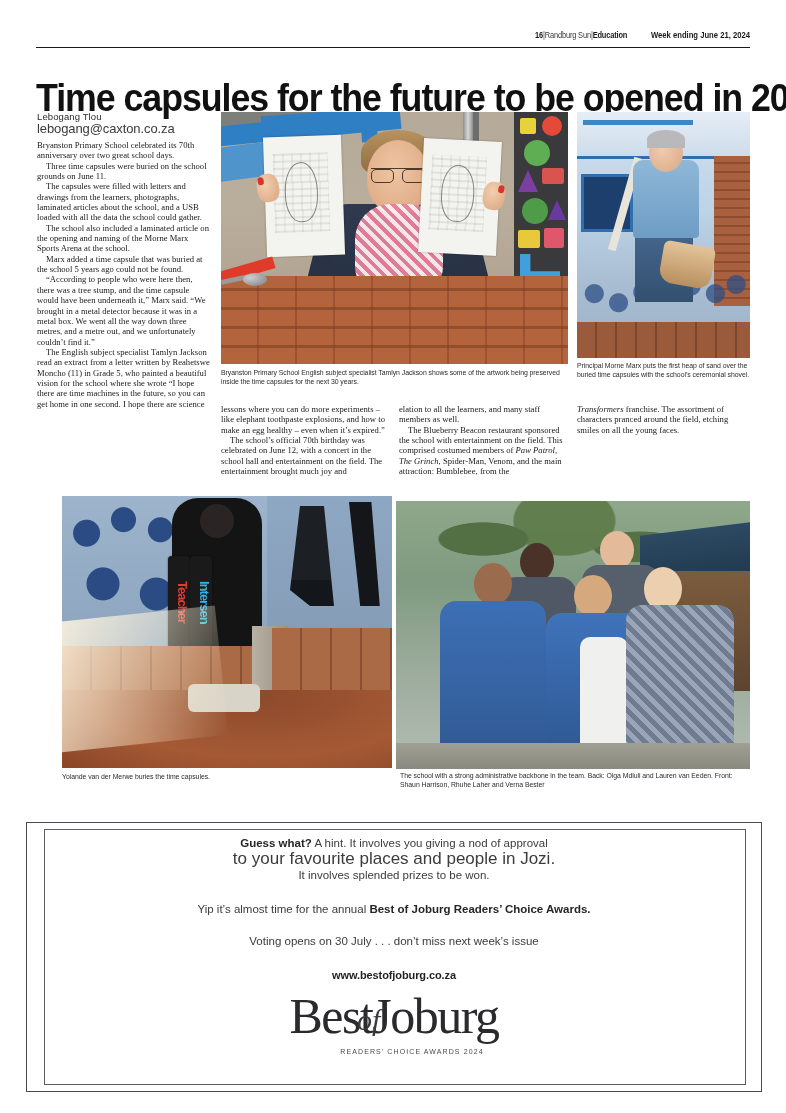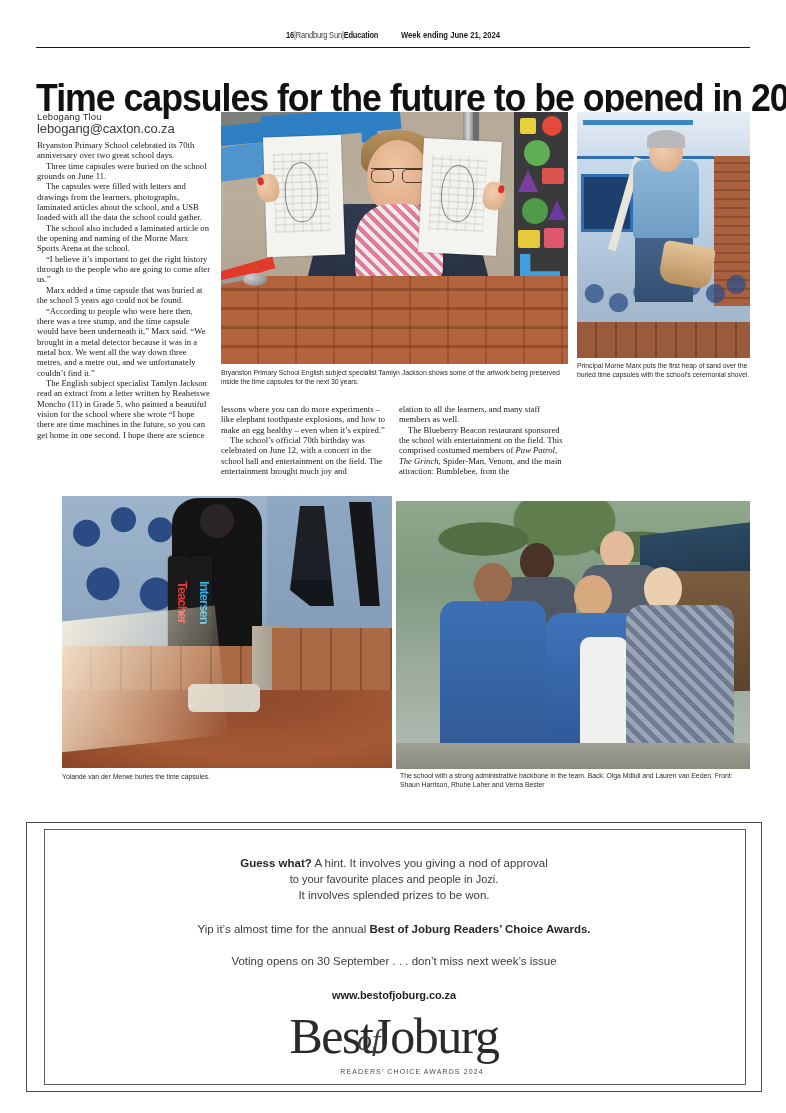--- a/index.html
+++ b/index.html
@@ -25,21 +25,21 @@
   }
 
   
   .masthead {
     position: absolute;
     left: 36px; top: 30px;
     width: 714px;
     height: 18px;
     display: flex;
     align-items: flex-start;
-    justify-content: center;
+    justify-content: flex-end;
     font-family: "Liberation Sans", sans-serif;
   }
   .masthead-left {
     font-size: 8.5px;
     letter-spacing: -0.2px;
     color: #1a1a1a;
     white-space: nowrap;
     transform: scaleX(0.88);
     transform-origin: left top;
   }
@@ -446,23 +446,23 @@
     left:44px; top:829px; width:700px; height:254px;
     border:1.2px solid #5b5b62;
     background:#ffffff;
   }
   .ad-content {
     position:absolute; left:44px; top:829px; width:700px; height:254px;
     display:flex; flex-direction:column; align-items:center;
     font-family:"Liberation Sans", sans-serif;
     color:#3b3b40;
   }
-  .ad-l1 { margin-top:26px; font-size:11.5px; line-height:16px; text-align:right; }
+  .ad-l1 { margin-top:6px; font-size:11.5px; line-height:16px; text-align:right; }
   .ad-l1 b { font-weight:700; color:#26262a; }
-  .ad-l2 { font-size:11px; line-height:16px; }
+  .ad-l2 { font-size:17px; line-height:16px; }
   .ad-l3 { font-size:11.5px; line-height:16px; text-align:center; }
   .ad-l4 { margin-top:20px; font-size:11.5px; text-align:center; }
   .ad-l4 b { font-weight:700; color:#26262a;text-align:center; }
   .ad-l5 { margin-top:20px; font-size:11.5px; text-align:center; }
   .ad-url { margin-top:22px; font-size:11px; font-weight:700; color:#1f1f23; letter-spacing:-0.1px; }
 
   .logo {
     margin-top:6px;
     position:relative;
     width:250px; height:66px;
@@ -504,21 +504,20 @@
   <div class="byline">
     <div class="byline-name">Lebogang Tlou</div>
     <div class="byline-email">lebogang@caxton.co.za</div>
   </div>
 
   <div class="col" id="col1">
     <p>Bryanston Primary School celebrated its 70th anniversary over two great school days.</p>
     <p class="ind">Three time capsules were buried on the school grounds on June 11.</p>
     <p class="ind">The capsules were filled with letters and drawings from the learners, photographs, laminated articles about the school, and a USB loaded with all the data the school could gather.</p>
     <p class="ind">The school also included a laminated article on the opening and naming of the Morne Marx Sports Arena at the school.</p>
-    <p class="ind">“I believe it’s important to get the right history through to the people who are going to come after us.”</p>
     <p class="ind">Marx added a time capsule that was buried at the school 5 years ago could not be found.</p>
     <p class="ind">“According to people who were here then, there was a tree stump, and the time capsule would have been underneath it,” Marx said. “We brought in a metal detector because it was in a metal box. We went all the way down three metres, and a metre out, and we unfortunately couldn’t find it.”</p>
     <p class="ind">The English subject specialist Tamlyn Jackson read an extract from a letter written by Reahetswe Moncho (11) in Grade 5, who painted a beautiful vision for the school where she wrote “I hope there are time machines in the future, so you can get home in one second. I hope there are science</p>
   </div>
 
   <div class="photo" id="photo1">
     <div class="sky"></div>
     <div class="greymesh"></div>
     <div class="topblue"></div>
     <div class="blueband"></div>
@@ -589,20 +588,21 @@
     <p>lessons where you can do more experiments – like elephant toothpaste explosions, and how to make an egg healthy – even when it’s expired.”</p>
     <p class="ind">The school’s official 70th birthday was celebrated on June 12, with a concert in the school hall and entertainment on the field. The entertainment brought much joy and</p>
   </div>
 
   <div class="col" id="col3">
     <p>elation to all the learners, and many staff members as well.</p>
     <p class="ind">The Blueberry Beacon restaurant sponsored the school with entertainment on the field. This comprised costumed members of <i>Paw Patrol</i>, <i>The Grinch</i>, Spider-Man, Venom, and the main attraction: Bumblebee, from the</p>
   </div>
 
   <div class="col" id="col4">
+    <p><i>Transformers</i> franchise. The assortment of characters pranced around the field, etching smiles on all the young faces.</p>
   </div>
 
   <div class="photo" id="photo3">
     <div class="bg"></div>
     <div class="crowd"></div>
     <div class="legs"></div>
     <div class="legs2"></div>
     <div class="person"></div>
     <div class="phead"></div>
     <div class="capsule cap-a">
@@ -646,21 +646,21 @@
   <div class="ad-inner"></div>
   <div class="ad-content">
     <div class="ad-l1">
       <b>Guess what?</b><span> A hint. It involves you giving a nod of approval</span>
     </div>
     <div class="ad-l2">to your favourite places and people in Jozi.</div>
     <div class="ad-l3">It involves splended prizes to be won.</div>
     <div class="ad-l4">
       <span>Yip it’s almost time for the annual </span><b>Best of Joburg Readers’ Choice Awards.</b>
     </div>
-    <div class="ad-l5">Voting opens on 30 September . . . don’t miss next week’s issue</div>
+    <div class="ad-l5">Voting opens on 30 July . . . don’t miss next week’s issue</div>
     <div class="ad-url">www.bestofjoburg.co.za</div>
 
     <div class="logo">
       <div class="logo-text"><span>Best</span><span>Joburg</span></div>
       <div class="logo-of">of</div>
       <div class="logo-sub">READERS’ CHOICE AWARDS 2024</div>
     </div>
   </div>
 
 </div>

